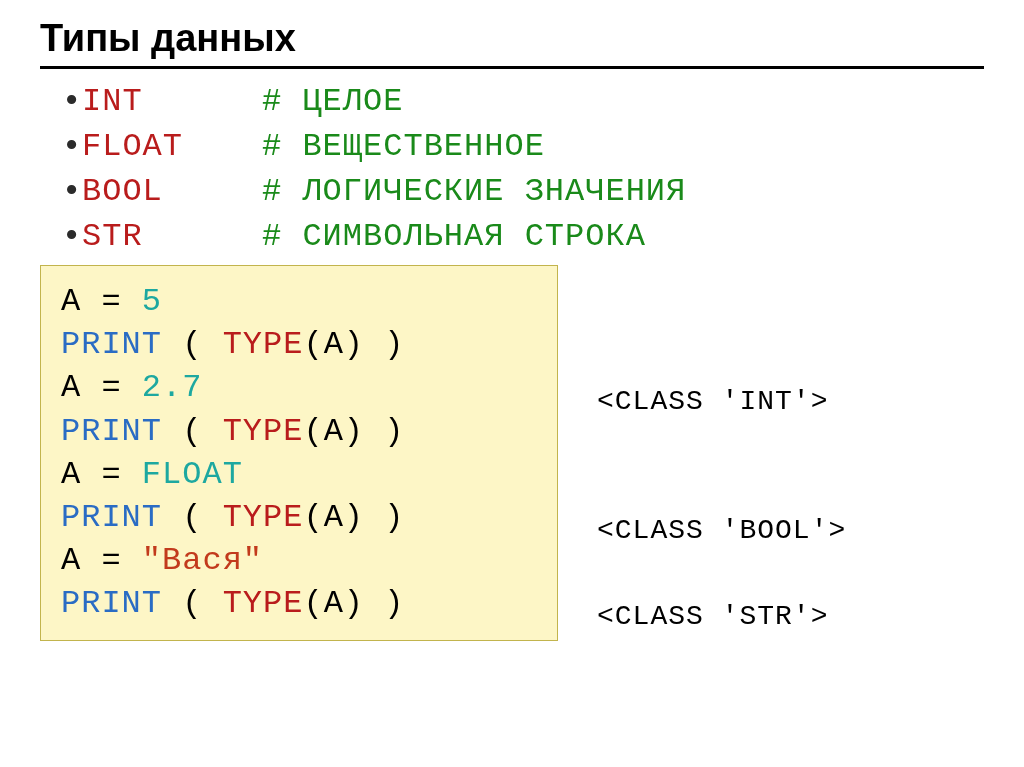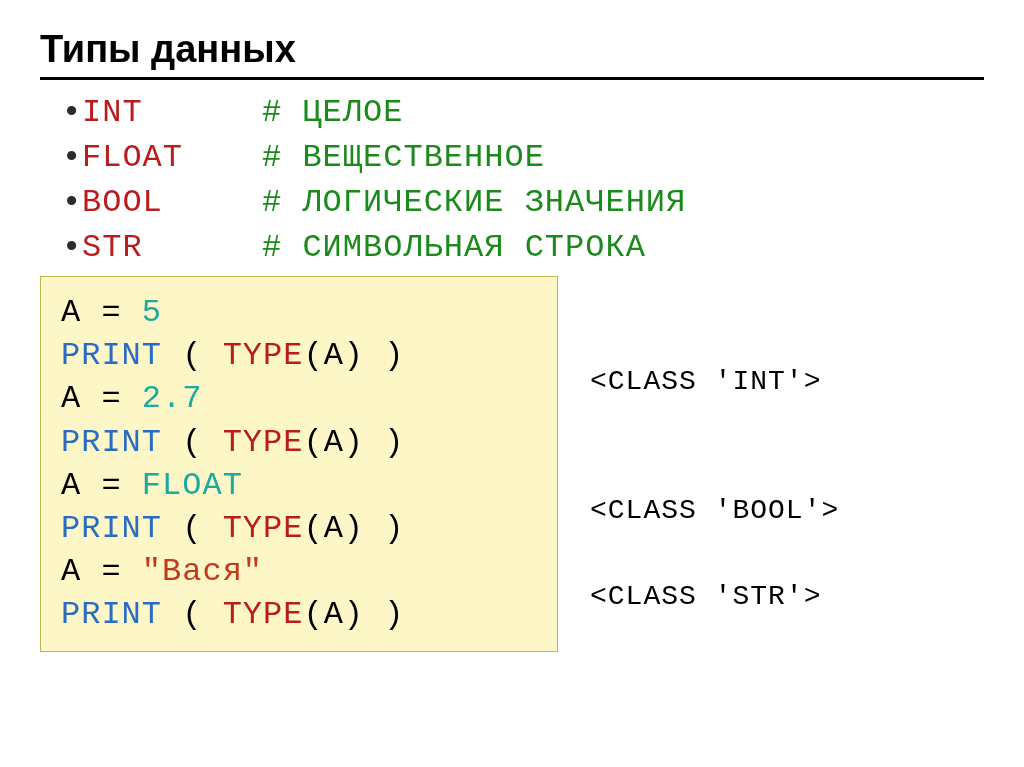--- a/index.html
+++ b/index.html
@@ -6,21 +6,21 @@
     margin: 0;
     padding: 0;
     width: 1024px;
     height: 767px;
     font-family: Arial, Helvetica, sans-serif;
     background: #ffffff;
     color: #000;
     position: relative;
   }
   .page {
-    padding: 28px 40px 0 40px;
+    padding: 17px 40px 0 40px;
   }
   .title {
     font-size: 38px;
     font-weight: bold;
     color: #000;
     margin: 0 0 6px 0;
   }
   .rule {
     border: none;
     border-top: 3px solid #000;
@@ -49,22 +49,23 @@
   }
   .tname {
     color: #b91c1c;
     width: 180px;
   }
   .tdesc {
     color: #1a8a1a;
   }
   .code-row {
     display: flex;
-    align-items: center;
+    align-items: flex-end;
     margin-top: 4px;
+    gap: 7px;
   }
   .code-box {
     background: #fdf6c6;
     border: 1px solid #c2b44d;
     padding: 14px 24px 14px 20px;
     font-size: 32px;
     line-height: 1.35;
     width: 472px;
   }
   .output-col {

